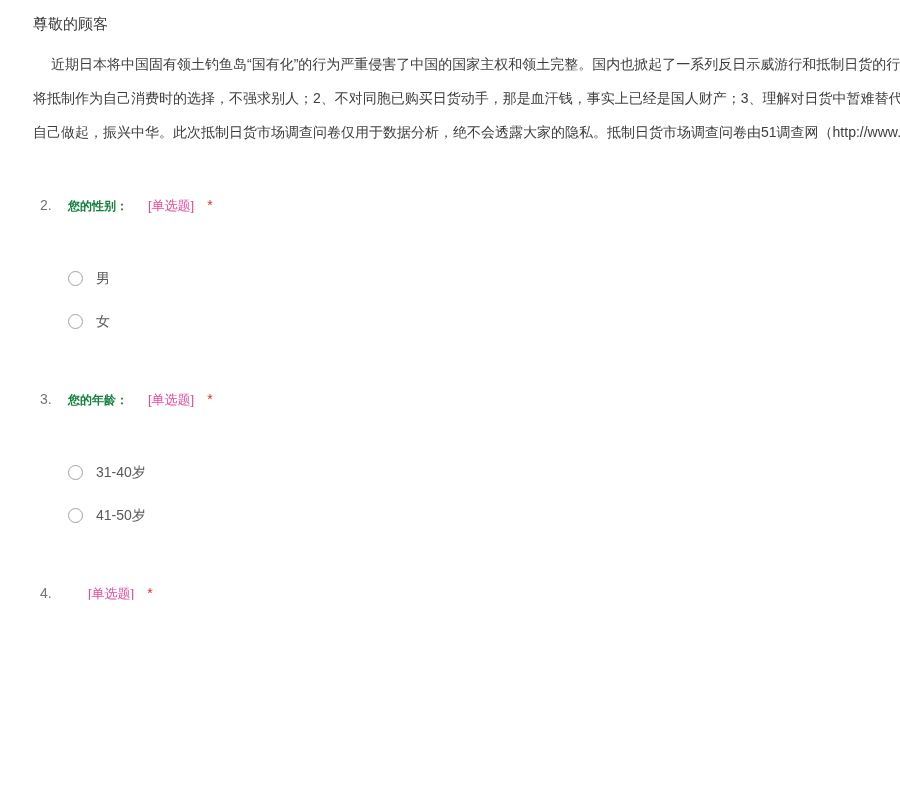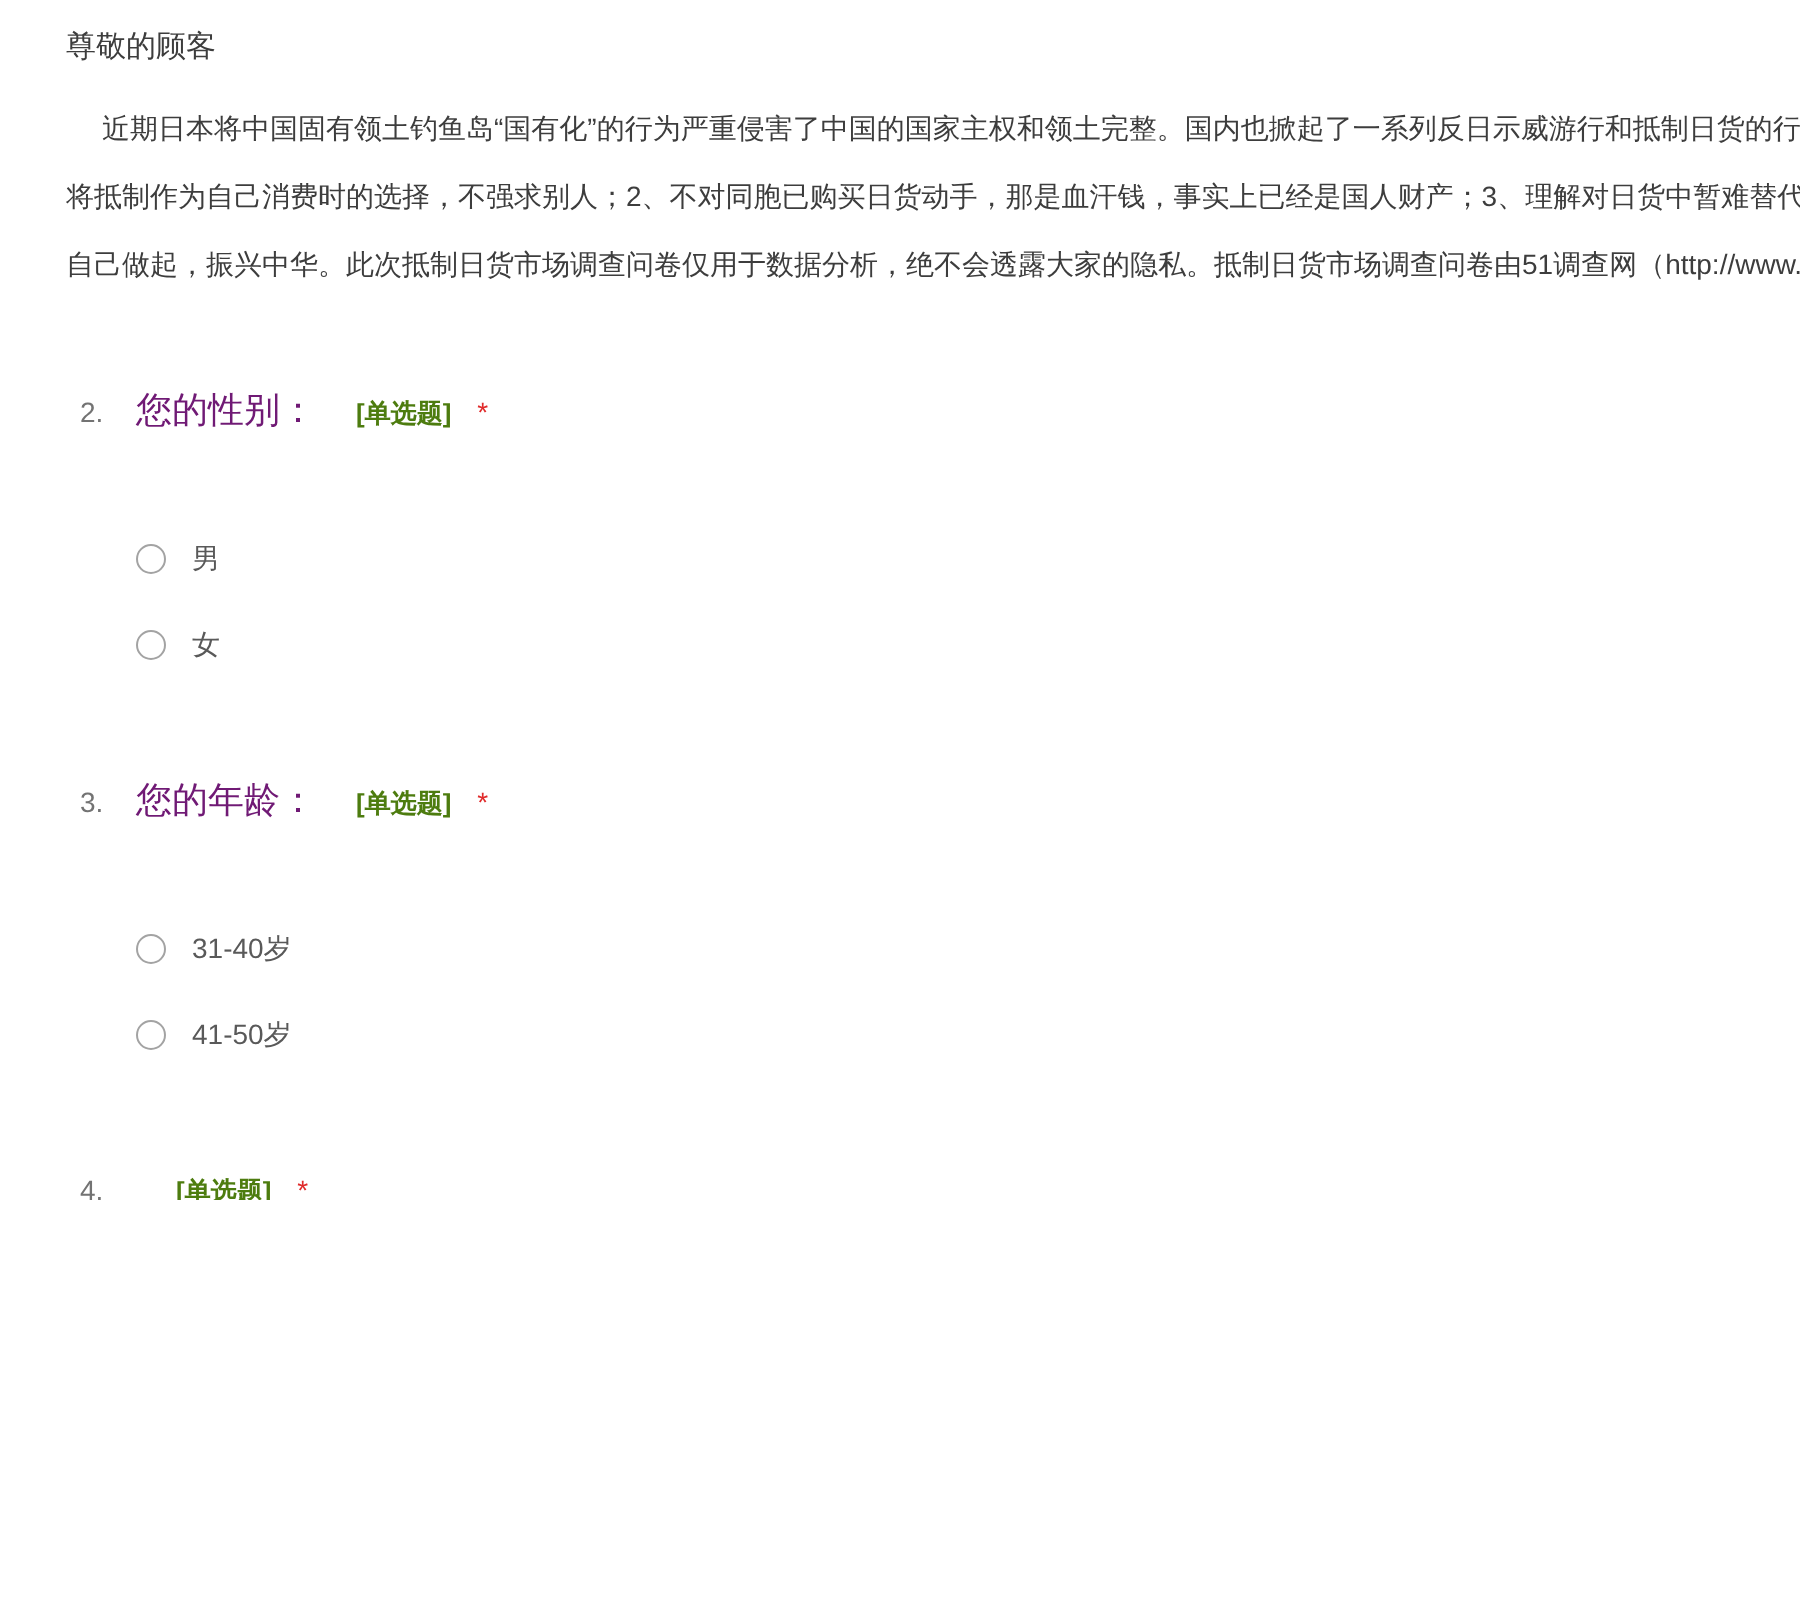--- a/index.html
+++ b/index.html
@@ -42,29 +42,28 @@
     line-height: 22px;
   }
   .q-num {
     display: inline-block;
     width: 28px;
     font-size: 14px;
     color: #737373;
     flex: 0 0 28px;
   }
   .q-title {
-    font-size: 18px;
-    font-weight: normal;
-    color: #701a75;
+    font-size: 12px;
+    font-weight: bold;
+    color: #15803d;
   }
   .q-type {
     margin-left: 20px;
     font-size: 13px;
-    color: #4d7c0f;
-    font-weight: bold;
+    color: #ec4899;
   }
   .q-required {
     margin-left: 13px;
     font-size: 14px;
     color: #e02b2b;
   }
   .options {
     margin: 40px 0 0 68px;
   }
   .option {

